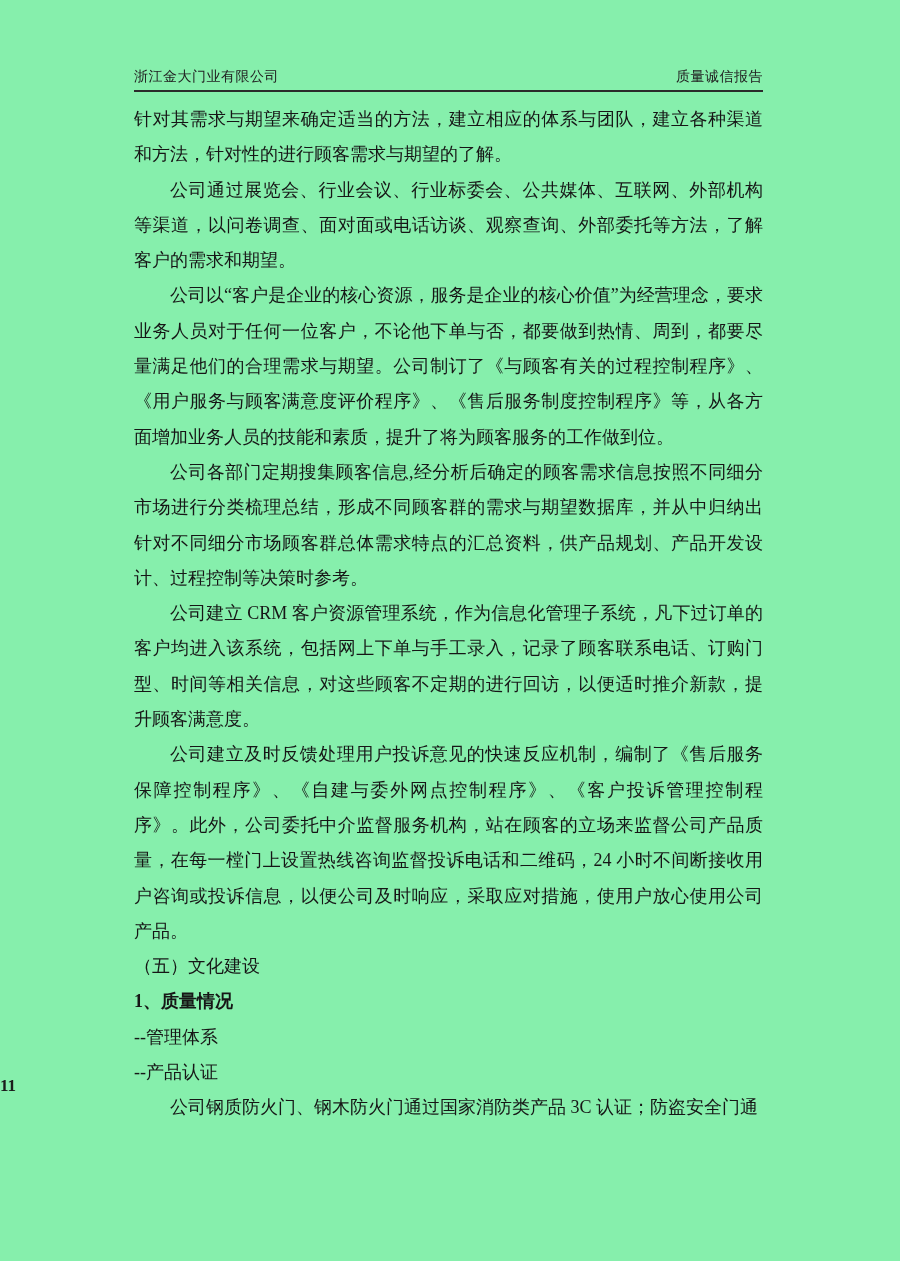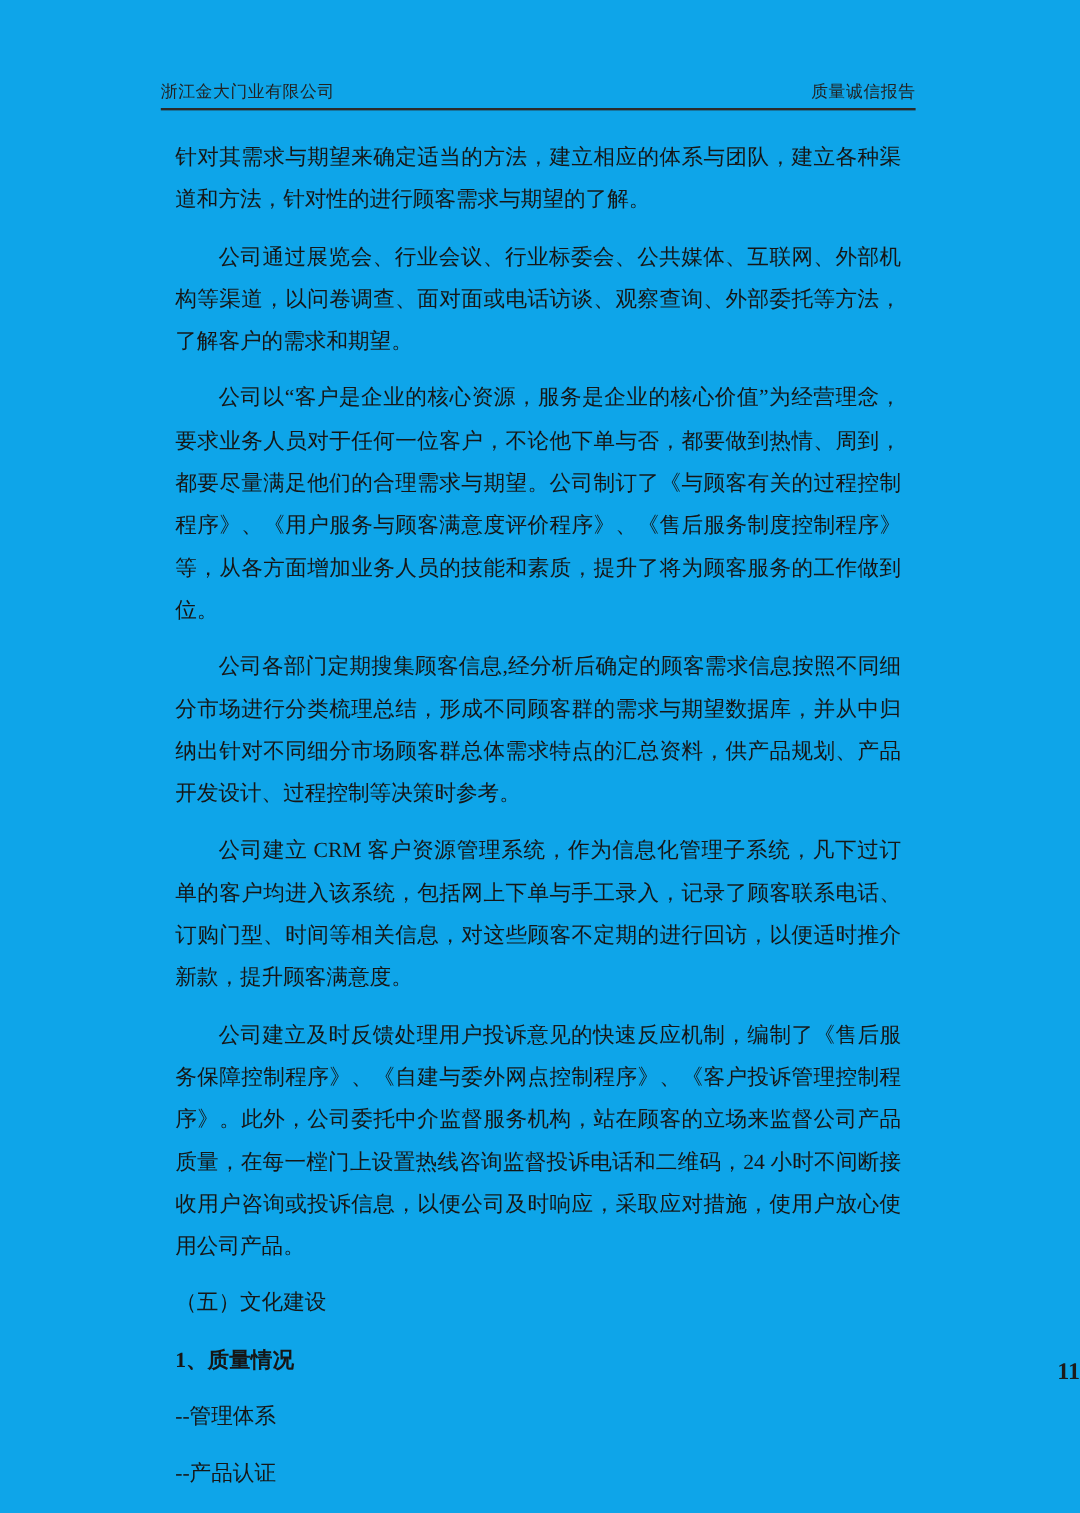--- a/index.html
+++ b/index.html
@@ -4,21 +4,21 @@
 <style>
   html, body {
     margin: 0;
     padding: 0;
     background: #ffffff;
   }
   .page {
     position: relative;
     width: 900px;
     height: 1261px;
-    background: #0ea5e9;
+    background: #86efac;
     color: #1c1c1c;
     font-family: "Liberation Serif", "DejaVu Serif", serif;
     overflow: hidden;
   }
   .header {
     position: absolute;
     left: 134px;
     right: 137px;
     top: 68px;
     display: flex;
@@ -35,35 +35,35 @@
     left: 134px;
     right: 137px;
     top: 102px;
     font-size: 18px;
     line-height: 35.3px;
     text-align: justify;
     text-justify: inter-ideograph;
     color: #161616;
   }
   .content p {
-    margin: 12px;
+    margin: 0;
   }
   .indent {
     text-indent: 2em;
   }
   .bold {
     font-weight: 700;
   }
   .page-number {
     position: absolute;
-    top: 1132px;
+    top: 1076px;
     left: 0;
     right: 0;
-    text-align: right;
-    font-size: 20px;
+    text-align: left;
+    font-size: 17px;
     font-weight: 700;
     color: #1c1c1c;
   }
 </style>
 </head>
 <body>
 
 <div class="page">
 
   <div class="header">

